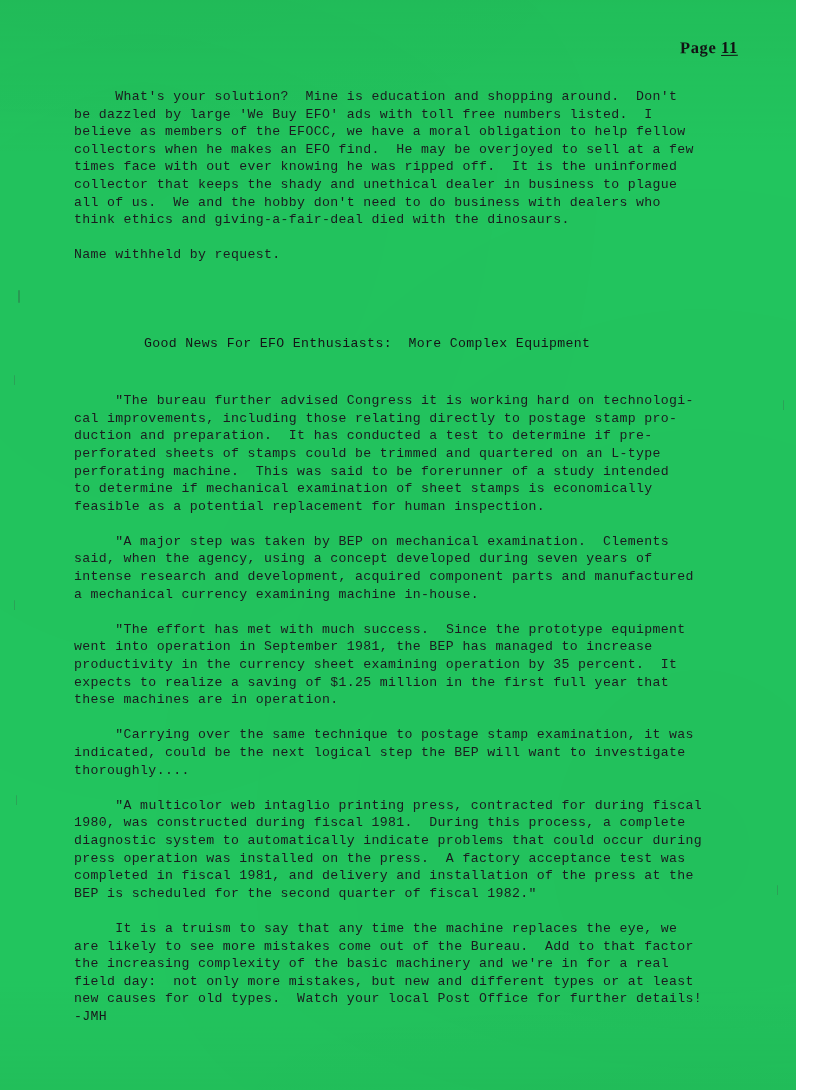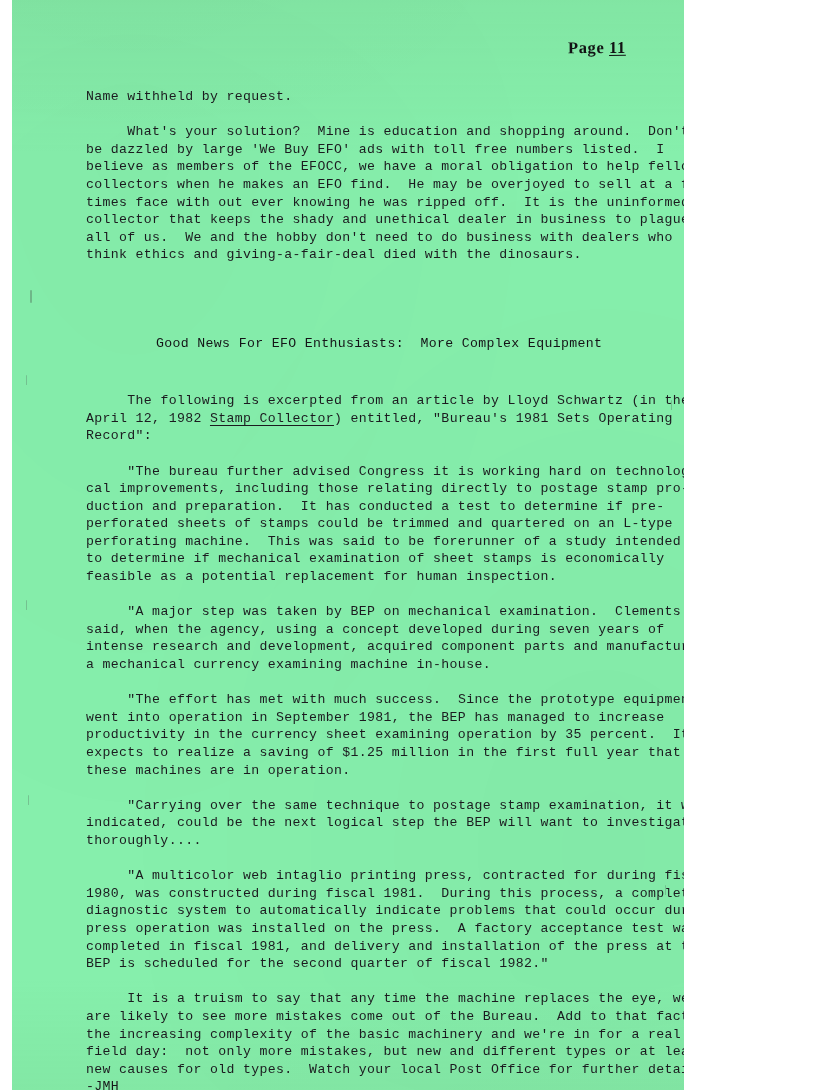--- a/index.html
+++ b/index.html
@@ -6,26 +6,25 @@
   html, body {
     margin: 0;
     padding: 0;
     background: #ffffff;
   }
   body {
     font-family: "Liberation Mono", "DejaVu Sans Mono", monospace;
   }
   #page {
     position: relative;
-    width: 672px;
+    width: 796px;
     height: 1090px;
-    background: #86efac;
+    background: #22c55e;
     overflow: hidden;
     color: #17171a;
-    margin-left: 12px;
   }
   
   #paper-texture {
     position: absolute;
     inset: 0;
     pointer-events: none;
     background:
       radial-gradient(ellipse at 18% 12%, rgba(0,0,0,0.020) 0%, rgba(0,0,0,0) 55%),
       radial-gradient(ellipse at 88% 78%, rgba(0,0,0,0.022) 0%, rgba(0,0,0,0) 60%),
       linear-gradient(180deg, rgba(240,238,232,0.55) 0%, rgba(255,255,255,0) 14%),
@@ -121,40 +120,37 @@
   <div class="edge-mark thin" style="right:12px; top:400px;"></div>
   <div class="edge-mark thin" style="right:18px; top:885px;"></div>
 
   <div class="page-header">
     <span>Page</span>
     <span class="pg-num">11</span>
   </div>
 
   <div class="body-col">
 
-    <p class="para">Name withheld by request.</p>
-
     <p class="para">     What's your solution?  Mine is education and shopping around.  Don't
 be dazzled by large 'We Buy EFO' ads with toll free numbers listed.  I
 believe as members of the EFOCC, we have a moral obligation to help fellow
 collectors when he makes an EFO find.  He may be overjoyed to sell at a few
 times face with out ever knowing he was ripped off.  It is the uninformed
 collector that keeps the shady and unethical dealer in business to plague
 all of us.  We and the hobby don't need to do business with dealers who
 think ethics and giving-a-fair-deal died with the dinosaurs.</p>
 
+    <p class="para">Name withheld by request.</p>
+
     <div class="spacer-lg"></div>
 
     <div class="section-heading"><span class="ul">Good News For EFO Enthusiasts:  More Complex Equipment</span></div>
 
     <div class="spacer-md"></div>
 
-    <p class="para"><span>     The following is excerpted from an article by Lloyd Schwartz (in the
-April 12, 1982 </span><span class="ul-inline">Stamp Collector</span><span>) entitled, "Bureau's 1981 Sets Operating
-Record":</span></p>
 
     <p class="para">     "The bureau further advised Congress it is working hard on technologi-
 cal improvements, including those relating directly to postage stamp pro-
 duction and preparation.  It has conducted a test to determine if pre-
 perforated sheets of stamps could be trimmed and quartered on an L-type
 perforating machine.  This was said to be forerunner of a study intended
 to determine if mechanical examination of sheet stamps is economically
 feasible as a potential replacement for human inspection.</p>
 
     <p class="para">     "A major step was taken by BEP on mechanical examination.  Clements

